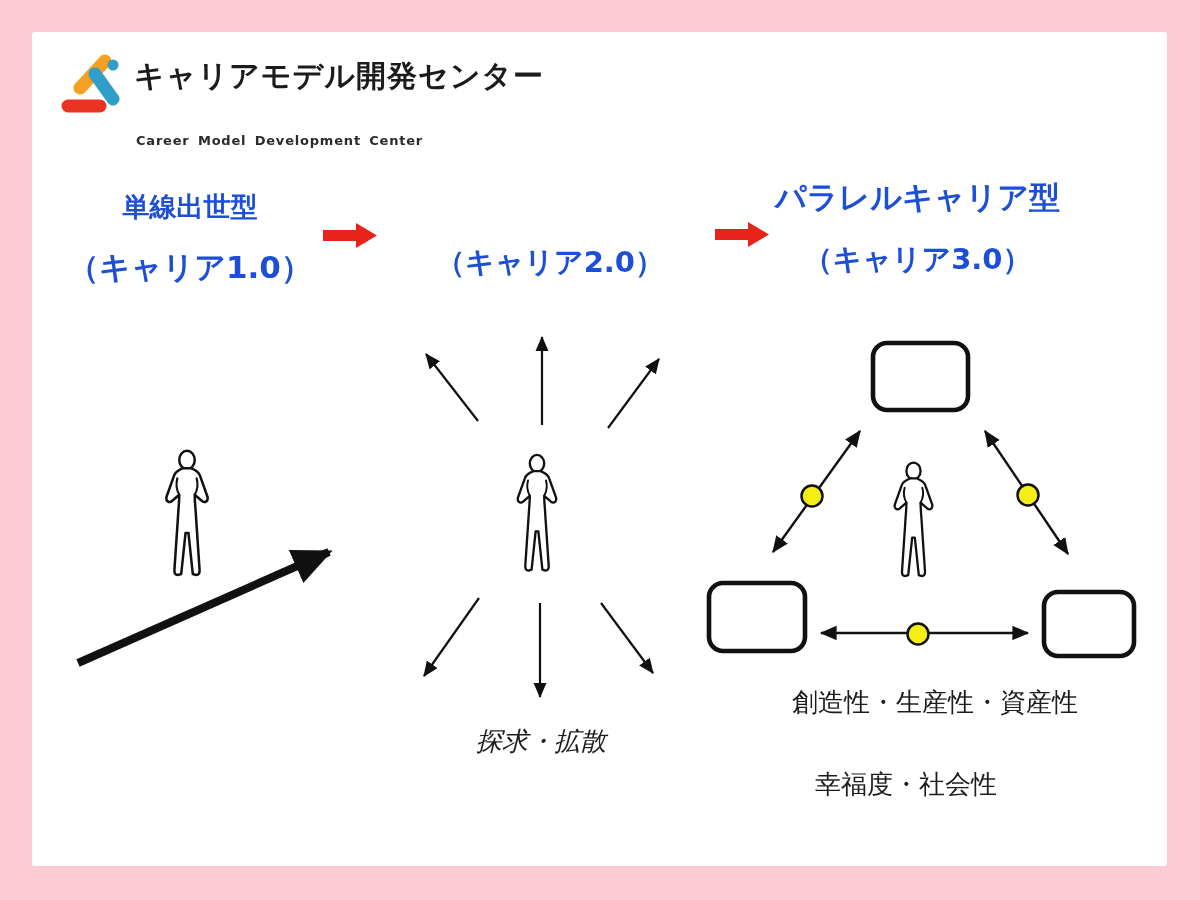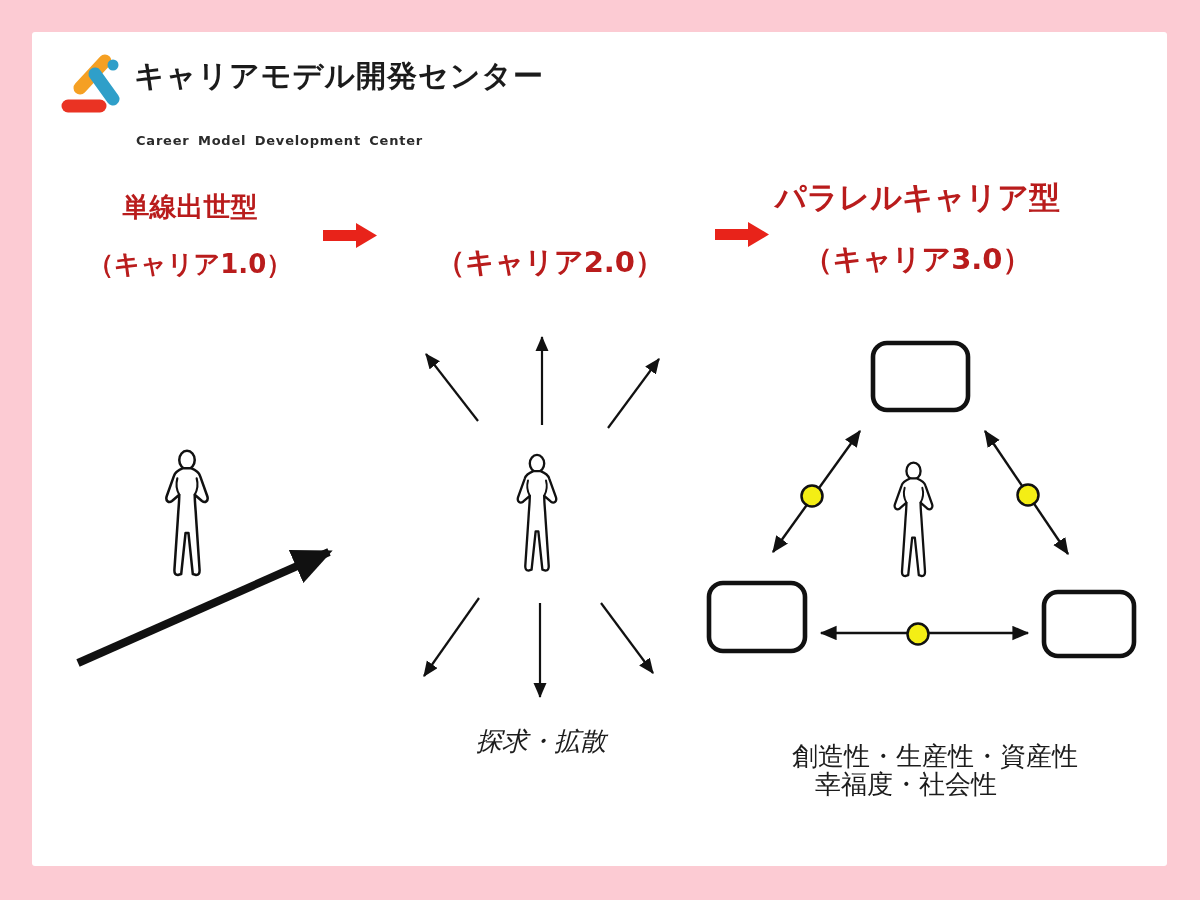--- a/index.html
+++ b/index.html
@@ -17,34 +17,34 @@
   .abs{position:absolute;}
   .logo-title{
     left:134px;top:56px;font-size:30px;font-weight:700;color:#1b1b1b;
     letter-spacing:1px;white-space:nowrap;
   }
   .logo-subtitle{
     left:136px;top:93px;font-size:13px;font-weight:700;color:#2b2b2b;
     letter-spacing:0.8px;word-spacing:3px;white-space:nowrap;margin-top:40px;
   }
   .heading{
-    text-align:center;font-weight:700;color:#b91c1c;line-height:1.05;white-space:nowrap;
+    text-align:center;font-weight:700;color:#1d4ed8;line-height:1.05;white-space:nowrap;
   }
   .h1-name{left:65px;top:193px;width:250px;font-size:27px;}
-  .h1-ver {left:65px;top:251px;width:250px;font-size:26px;}
+  .h1-ver {left:65px;top:251px;width:250px;font-size:31px;}
   .h2-name{left:395px;top:187px;width:310px;font-size:31px;}
   .h2-ver {left:395px;top:247px;width:310px;font-size:29px;}
   .h3-name{left:765px;top:181px;width:305px;font-size:31px;}
   .h3-ver {left:765px;top:244px;width:305px;font-size:29px;}
   .caption{
     text-align:center;font-size:26px;color:#1c1c1c;line-height:1.1;white-space:nowrap;
   }
   .c1 {left:78px; top:716px;width:240px;}
   .c2 {left:431px;top:727px;width:220px;font-style:italic;}
-  .c3a{left:790px;top:742px;width:290px;}
+  .c3a{left:790px;top:688px;width:290px;}
   .c3b{left:761px;top:770px;width:290px;}
   svg{display:block;}
 </style>
 </head>
 <body>
 
 <div class="stage-root">
 
   <svg width="0" height="0" style="position:absolute" aria-hidden="true">
     <defs>

